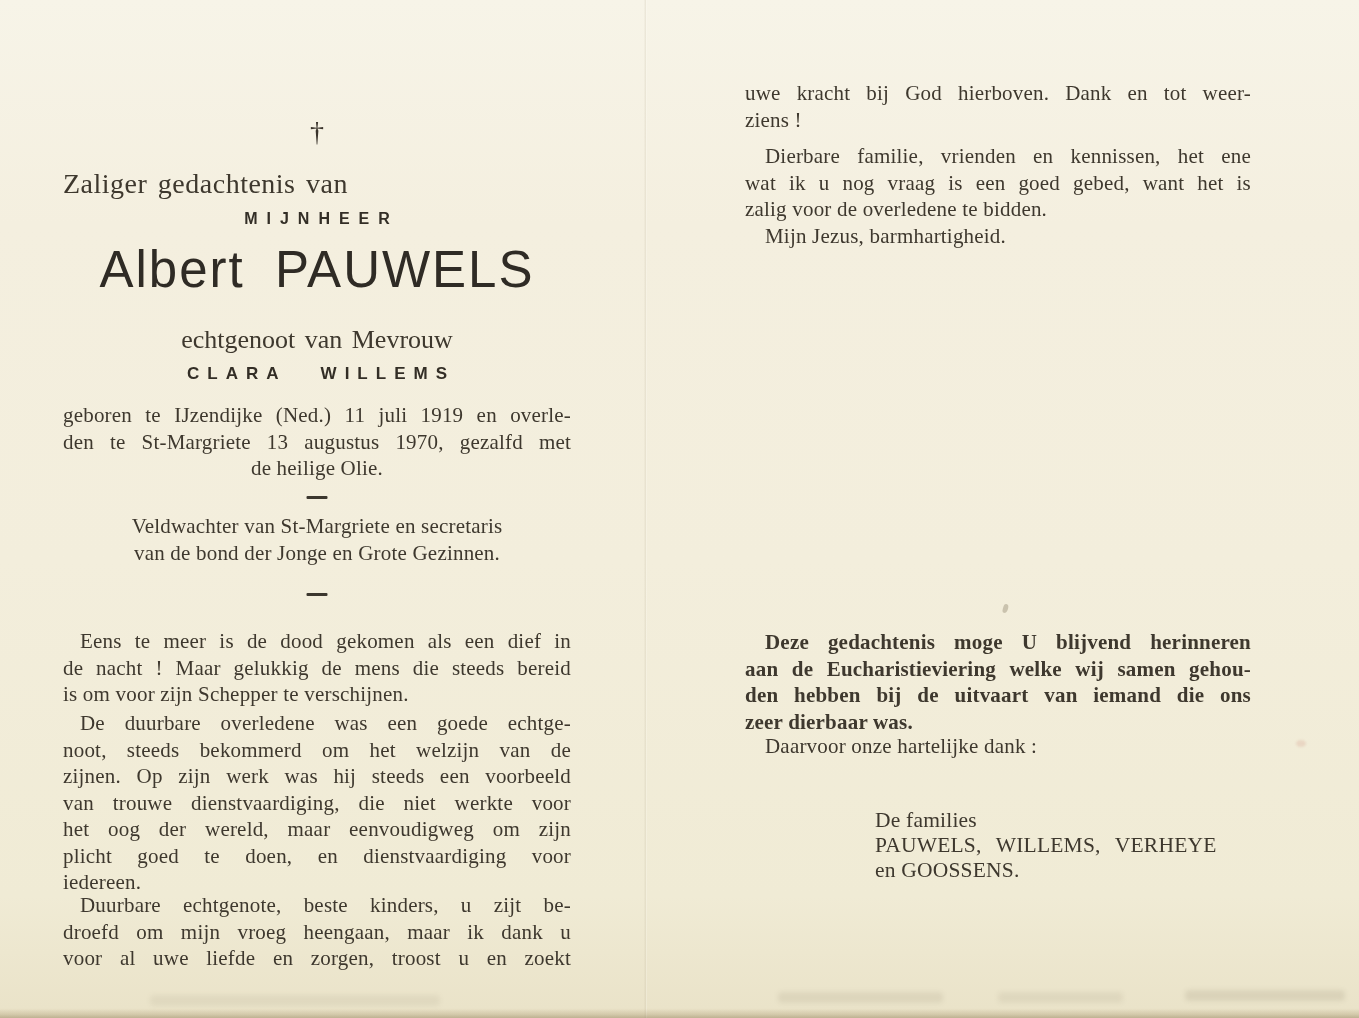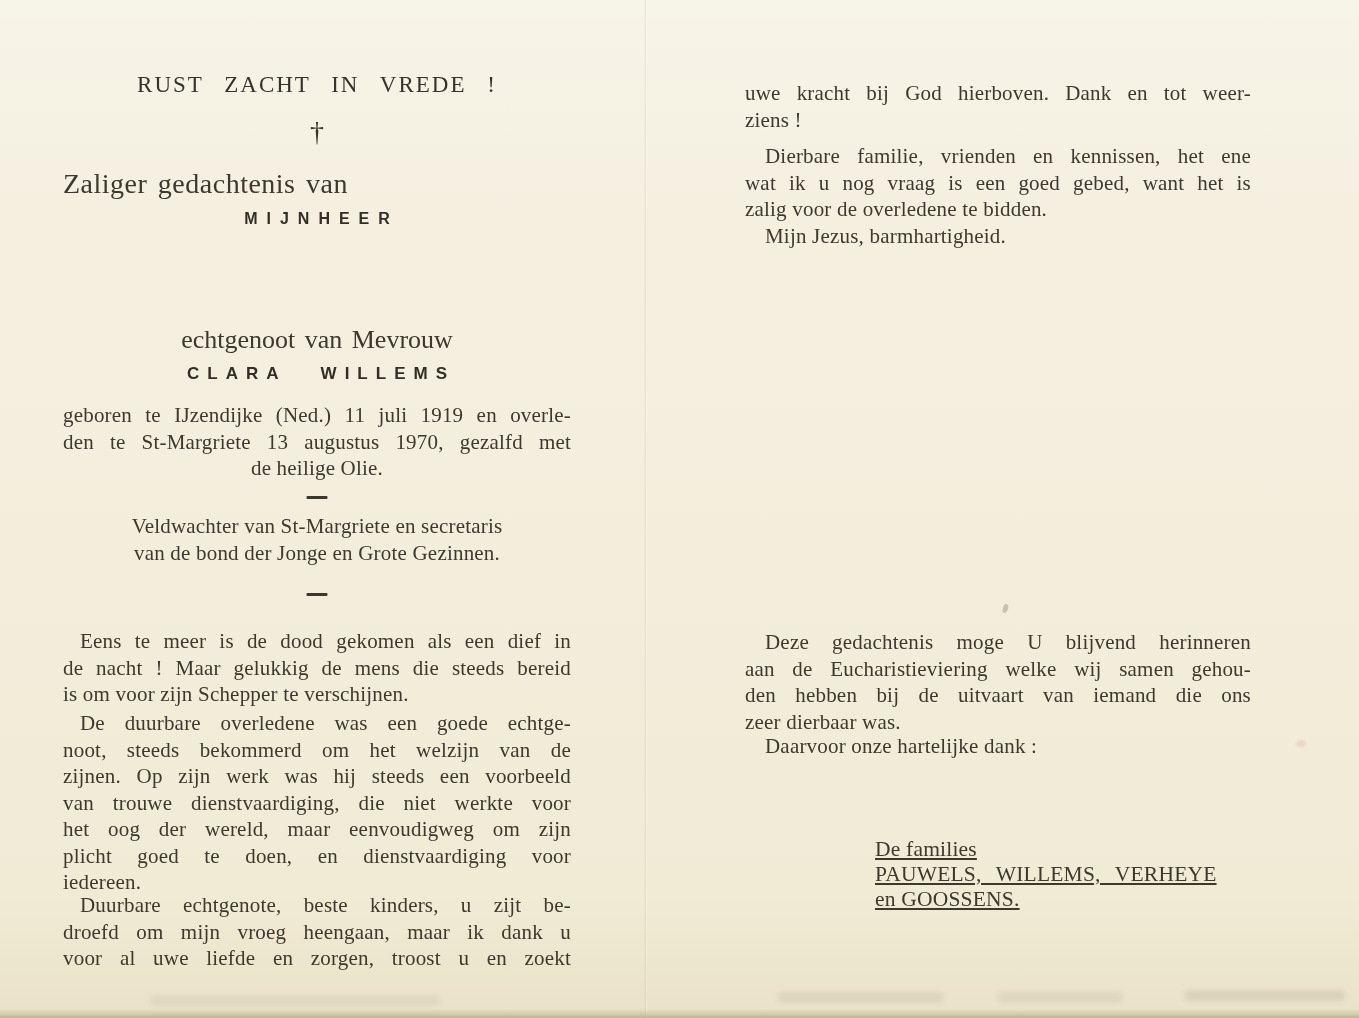--- a/index.html
+++ b/index.html
@@ -74,23 +74,23 @@
   .dash-wrap { position: absolute; left: 63px; width: 508px; }
 
   .para1-left { top: 628px; }
   .para2-left { top: 710px; }
   .para3-left { top: 892px; }
 
   
   .para1-right { top: 80px; }
   .para2-right { top: 143px; }
   .para3-right { top: 223px; }
-  .para4-right { top: 629px; }
+  .para4-right { top: 629px; font-weight: bold; }
   .thanks      { top: 733px; }
-  .families    { top: 837px; left: 875px; width: 420px; text-decoration: underline; }
+  .families    { top: 808px; left: 875px; width: 420px; }
   .families .ln { line-height: 25px; font-size: 21.5px; }
   .families .fam-names { word-spacing: 9px; }
   .printer {
     top: 951px; left: 744px; width: 560px;
     font-family: "Liberation Sans", sans-serif; font-weight: bold;
     font-size: 13px; letter-spacing: 5px; color: #46413a;
     text-align: left;
   }
 
   
@@ -122,28 +122,28 @@
     left: 1296px; top: 740px; width: 10px; height: 7px;
     border-radius: 50%; background: rgba(205,130,115,0.20);
     filter: blur(1px); pointer-events: none;
   }
 </style>
 </head>
 <body>
 
 <div class="card">
 
-  <div class="block left-col motto">RUST ZACHT IN VREDE !</div>
 
   <div class="block left-col cross">†</div>
 
   <div class="block left-col memorial-intro">Zaliger gedachtenis van</div>
 
   <div class="block left-col honorific">MIJNHEER</div>
 
+  <div class="block left-col deceased-name">Albert PAUWELS</div>
 
   <div class="block left-col spouse-intro">echtgenoot van Mevrouw</div>
 
   <div class="block left-col spouse-name">CLARA WILLEMS</div>
 
   <div class="block left-col vitals">
     <div class="ln jl">geboren te IJzendijke (Ned.) 11 juli 1919 en overle-</div>
     <div class="ln jl">den te St-Margriete 13 augustus 1970, gezalfd met</div>
     <div class="ln cl">de heilige Olie.</div>
   </div>

